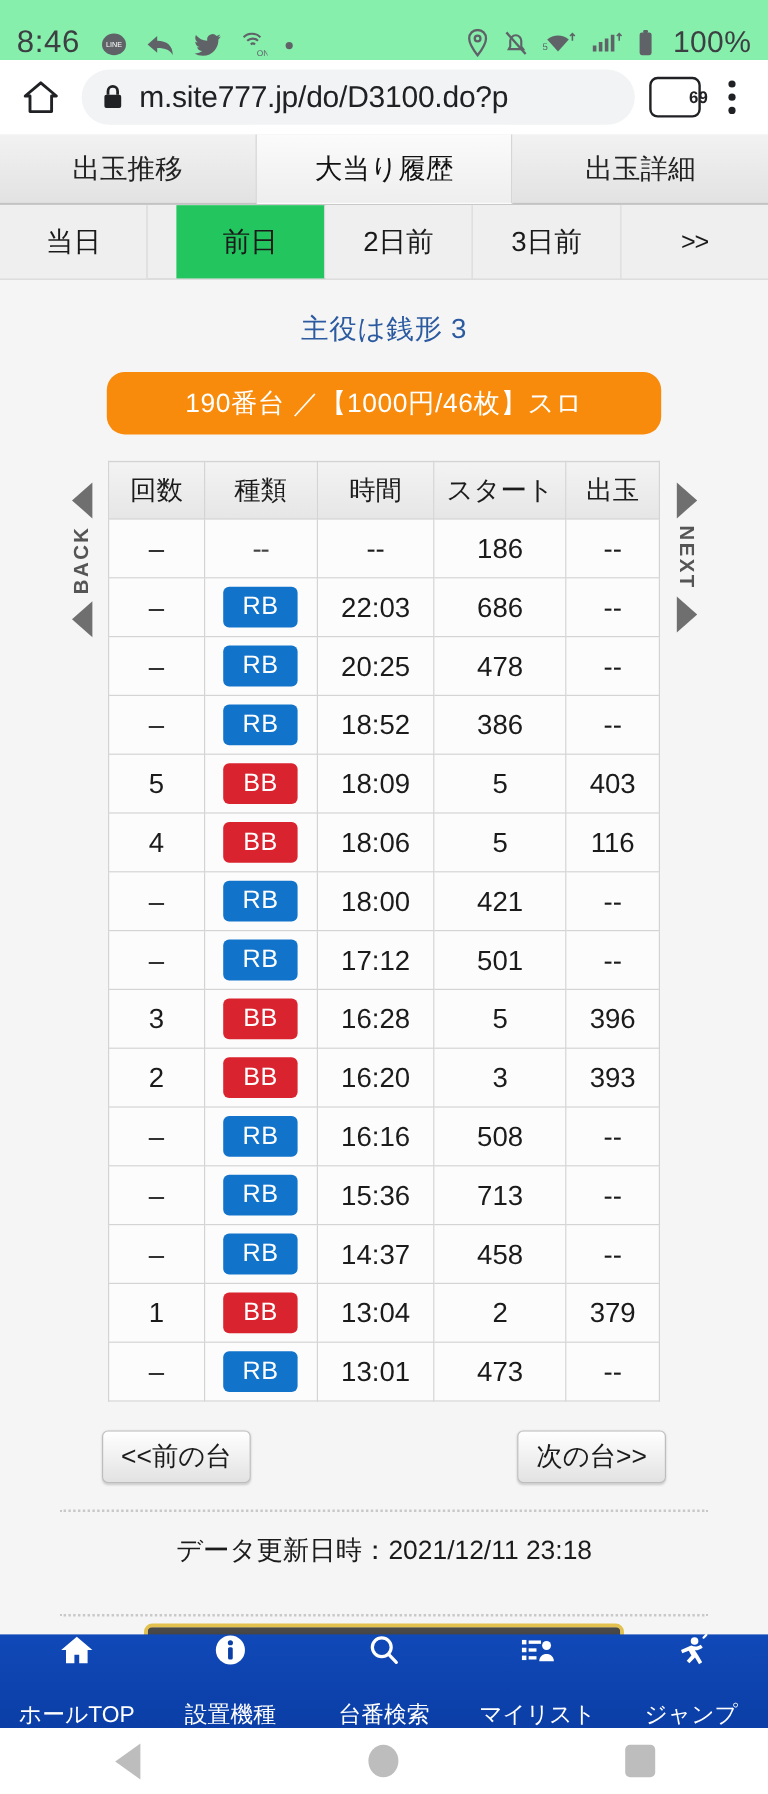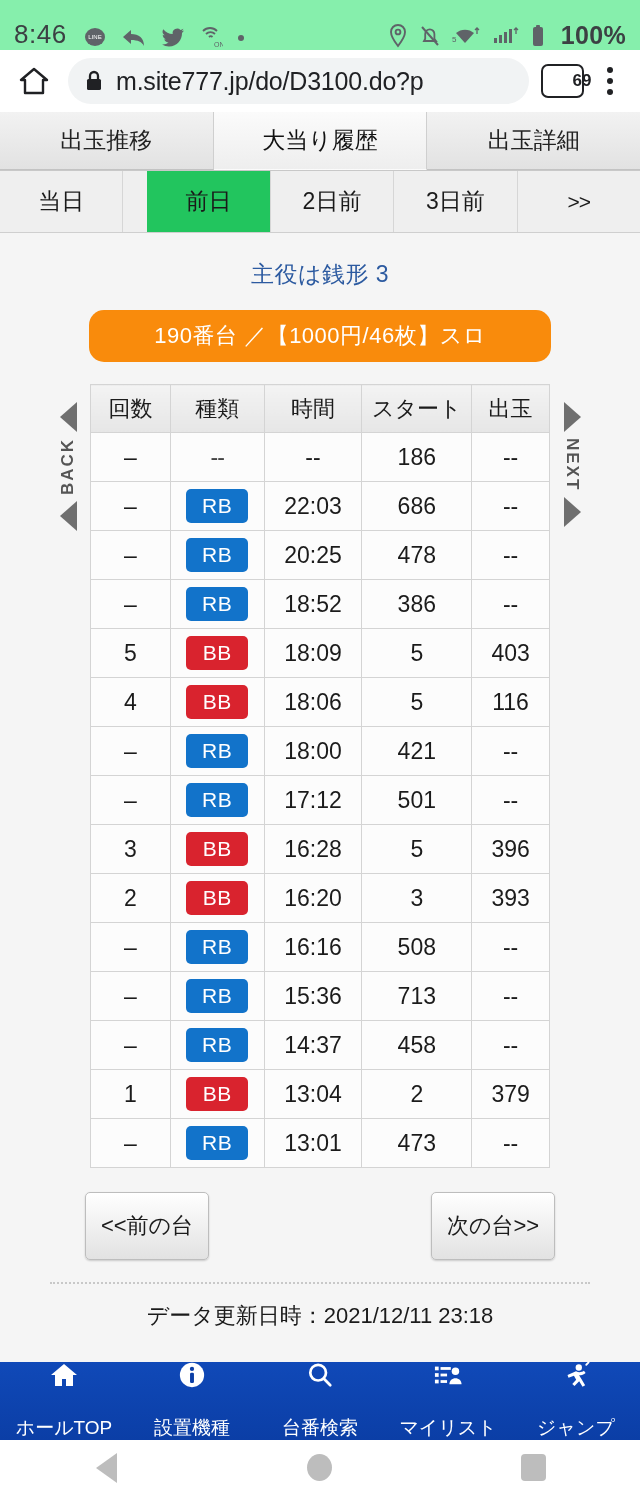--- a/index.html
+++ b/index.html
@@ -16,21 +16,21 @@
     height: 50px; width: 100%;
     display: flex; align-items: flex-end;
     padding: 0 14px;
     background: #86efac;
     color: #5f6368;
   }
   .sb-time { font-size: 26px; color: #3c4043; letter-spacing: .5px; }
   .sb-left-icons { display: flex; align-items: center; gap: 14px; margin-left: 16px; }
   .sb-spacer { flex: 1; }
   .sb-right-icons { display: flex; align-items: center; gap: 11px; }
-  .sb-battery-text { font-size: 25px; color: #3c4043; margin-left: 4px; letter-spacing: .3px; font-weight: bold; }
+  .sb-battery-text { font-size: 25px; color: #3c4043; margin-left: 4px; letter-spacing: .3px; }
   .sbico { display: inline-flex; align-items: center; justify-content: center; }
 
   
   .browserbar {
     height: 62px; width: 100%;
     display: flex; align-items: center;
     padding: 0 12px;
     background: #fff;
   }
   .home-btn { width: 44px; height: 44px; display: flex; align-items: center; justify-content: center; }
@@ -40,21 +40,21 @@
     display: flex; align-items: center;
     padding: 0 16px; overflow: hidden;
   }
   .url-text {
     font-size: 25px; color: #202124; white-space: nowrap;
     overflow: hidden; margin-left: 12px; letter-spacing: -0.2px;
   }
   .tabcount {
     width: 34px; height: 34px; border: 2.6px solid #202124; border-radius: 7px;
     display: flex; align-items: center; justify-content: center;
-    font-size: 17px; font-weight: bold; color: #202124; flex: none; padding-left: 39px;
+    font-size: 14px; font-weight: bold; color: #202124; flex: none; padding-left: 39px;
   }
   .menu-dots { width: 36px; display: flex; flex-direction: column; align-items: center; gap: 5px; margin-left: 8px; }
   .menu-dots i { width: 6px; height: 6px; border-radius: 50%; background: #202124; display: block; }
 
   
   .content { position: relative; background: #f5f5f5; }
 
   
   .tabrow { display: flex; height: 59px; width: 100%; border-bottom: 1px solid #c8c8c8; }
   .tab {
@@ -130,21 +130,21 @@
     display: inline-block; width: 62px; line-height: 34px; height: 34px;
     border-radius: 5px; color: #fff; font-size: 21px; letter-spacing: .5px;
   }
   .badge.bb { background: #d9232e; }
   .badge.rb { background: #1273ca; }
   .dash { color: #444; letter-spacing: -1px; }
 
   
   .machnav { display: flex; justify-content: space-between; width: 470px; margin: 24px auto 0 auto; }
   .machbtn {
-    min-width: 124px; height: 68px; padding: 0 14px;
+    min-width: 124px; height: 44px; padding: 0 14px;
     background: linear-gradient(#ffffff, #e2e2e2);
     border: 1px solid #bdbdbd; border-radius: 5px;
     display: flex; align-items: center; justify-content: center;
     font-size: 22px; color: #1b1b1b;
     box-shadow: 0 1px 2px rgba(0,0,0,.18);
   }
 
   .dotted { border-top: 2px dotted #c8c8c8; width: 540px; margin: 22px auto 0 auto; }
   .updated { text-align: center; font-size: 22px; color: #1b1b1b; padding: 17px 0 16px 0; }
 

